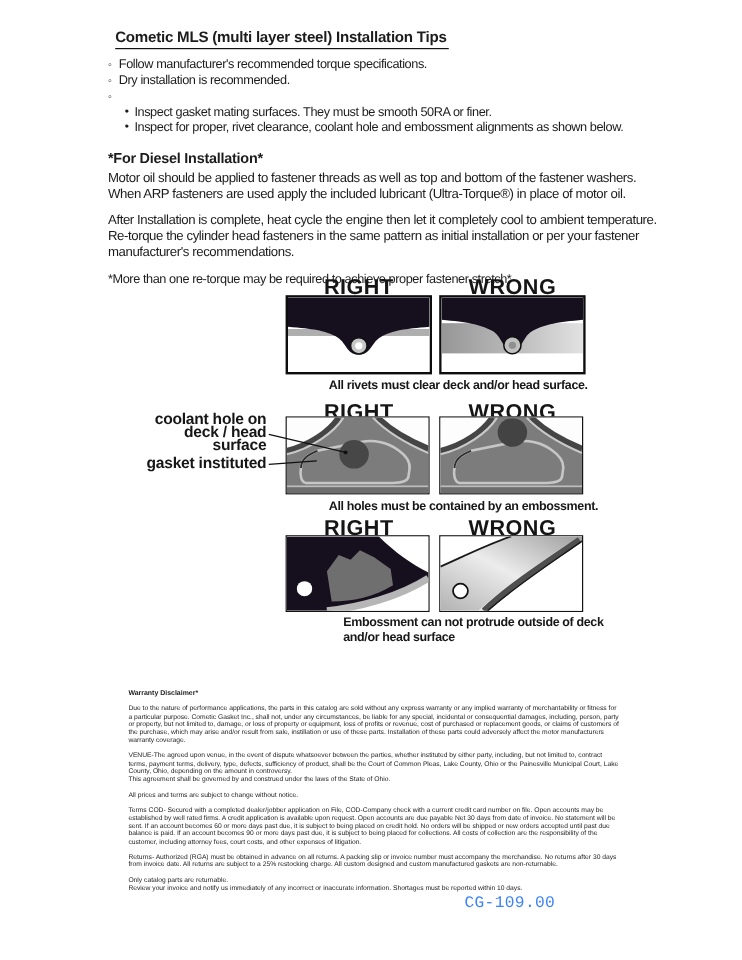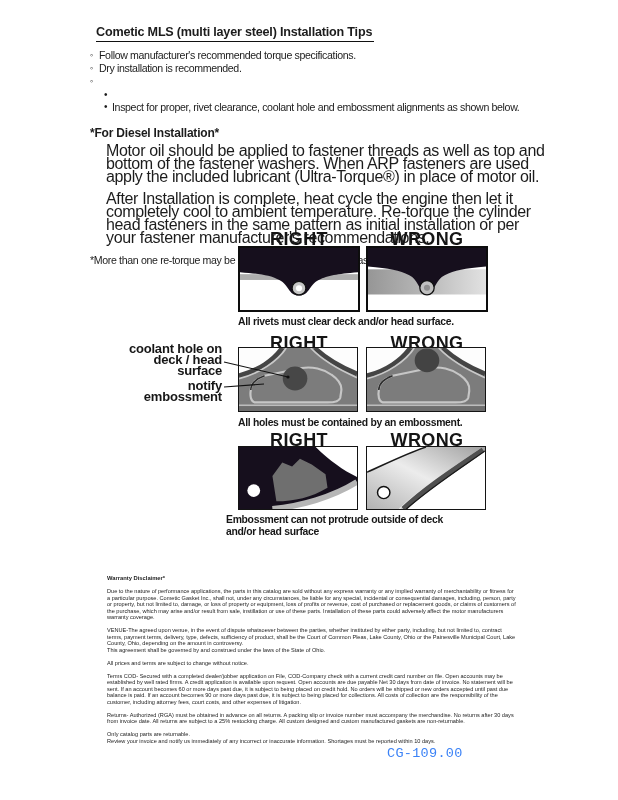--- a/index.html
+++ b/index.html
@@ -16,33 +16,33 @@
     font-size:12.6px; font-weight:bold; letter-spacing:-0.2px;
     border-bottom:1.6px solid #111;
   }
   .bullets { margin:0; padding:0; list-style:none; }
   .bullets li { display:flex; font-size:10.6px; line-height:13.2px; letter-spacing:-0.35px; }
   .bullets .mk { width:9px; flex:0 0 9px; font-size:9px; line-height:13.2px; }
   .subbullets { margin:0 0 0 14px; padding:0; list-style:none; }
   .subbullets li { display:flex; font-size:10.6px; line-height:12.6px; letter-spacing:-0.35px; }
   .subbullets .mk { width:8px; flex:0 0 8px; font-size:10px; line-height:12.6px; }
   .diesel-h { margin:12px 0 4px 0; font-size:12px; font-weight:bold; letter-spacing:-0.2px; }
-  .para { margin:0 0 9px 16px; font-size:16px; line-height:13px; letter-spacing:-0.35px; }
+  .para { margin:0 0 9px 0; font-size:11px; line-height:13px; letter-spacing:-0.35px; }
   .note { margin:10px 0 0 0; font-size:10.6px; letter-spacing:-0.35px; }
 
   
   .rw-label { position:absolute; width:122px; text-align:center;
     font-size:18px; font-weight:bold; letter-spacing:0.4px; color:#151515; }
   .dbox { position:absolute; width:118px; background:#fff; }
   .dbox svg { display:block; width:100%; height:100%; }
   .b1 { height:62px; border:2px solid #0d0d0d; }
   .b2 { height:63px; border:1.5px solid #141414; }
   .b3 { height:62px; border:1.5px solid #141414; }
   .caption { position:absolute; font-size:10.4px; font-weight:600;
-    letter-spacing:-0.3px; color:#171717; white-space:pre-line; line-height:12px; }
+    letter-spacing:-0.3px; color:#171717; white-space:pre-line; line-height:12px;margin-left:36px; }
   .ann { position:absolute; text-align:right; font-size:13px; font-weight:600;
     line-height:10.8px; letter-spacing:-0.2px; white-space:pre-line; color:#161616; }
   .ann-overlay { position:absolute; left:118px; top:340px; width:180px; height:60px;
     pointer-events:none; z-index:5; }
 
   
   .legal { position:absolute; left:107px; top:575px; width:410px; color:#242424; }
   .legal-h { margin:0 0 7px 0; font-size:5.8px; font-weight:bold; }
   .legal p.lp { margin:0 0 6.5px 0; font-size:5.6px; line-height:6.5px; white-space:pre-line; }
 
@@ -65,20 +65,21 @@
           <span class="mk">◦</span>
           <span>Dry installation is recommended.</span>
         </li>
       <li>
           <span class="mk">◦</span>
         </li>
     </ul>
     <ul class="subbullets">
       <li>
           <span class="mk">•</span>
+          <span>Inspect gasket mating surfaces.  They must be smooth 50RA or finer.</span>
         </li>
       <li>
           <span class="mk">•</span>
           <span>Inspect for proper, rivet clearance, coolant hole and embossment alignments as shown below.</span>
         </li>
     </ul>
     <h2 class="diesel-h">*For Diesel Installation*</h2>
     <p class="para">Motor oil should be applied to fastener threads as well as top and bottom of the fastener washers. When ARP fasteners are used apply the included lubricant (Ultra-Torque®) in place of motor oil.</p>
     <p class="para">After Installation is complete, heat cycle the engine then let it completely cool to ambient temperature. Re-torque the cylinder head fasteners in the same pattern as initial installation or per your fastener manufacturer's recommendations.</p>
     <p class="note">*More than one re-torque may be required to achieve proper fastener stretch*</p>
@@ -112,21 +113,21 @@
       <circle cx="60" cy="41" r="3.1" fill="#8f8f8f"></circle>
     </svg>
   </div>
   <div class="caption" style="left:238px;top:316px">All rivets must clear deck and/or head surface.</div>
 
   <div class="rw-label" style="left:238px;top:333px">RIGHT</div>
   <div class="rw-label" style="left:366px;top:333px">WRONG</div>
 
   <div class="ann" style="left:120px;top:344px;width:102px">coolant hole on
 deck / head surface</div>
-  <div class="ann" style="left:118px;top:381px;width:104px">notify embossment</div>
+  <div class="ann" style="left:118px;top:381px;width:104px">gasket instituted</div>
   <svg class="ann-overlay" viewBox="0 0 180 60">
     <line x1="106" y1="22" x2="170" y2="37" stroke="#111" stroke-width="1.1"></line>
     <circle cx="170" cy="37" r="1.6" fill="#111"></circle>
     <line x1="106" y1="47" x2="146" y2="44" stroke="#111" stroke-width="1.1"></line>
   </svg>
 
   <div class="dbox b2" style="left:238px;top:347px">
     <svg viewBox="0 0 120 66" preserveAspectRatio="none">
       <rect x="0" y="0" width="120" height="66" fill="#7c7c7c"></rect>
       <path d="M0 0 L44 0 C36 12 20 24 0 29 Z" fill="#fdfdfd"></path>
@@ -183,21 +184,21 @@
       </defs>
       <rect x="0" y="0" width="120" height="64" fill="#ffffff"></rect>
       <path d="M0 26 C22 16 42 6 60 0 L120 0 L120 4 C92 24 62 44 40 64 L0 64 Z" fill="url(#bandg)"></path>
       <path d="M0 26 C22 16 42 6 60 0" stroke="#1a1a1a" stroke-width="1.5" fill="none"></path>
       <path d="M33 64 C55 43 85 23 116 2" stroke="#e8e8e8" stroke-width="1.5" fill="none"></path>
       <path d="M37 64 C59 43 89 23 118 3" stroke="#4f4f4f" stroke-width="5.5" fill="none"></path>
       <path d="M40 64 C62 44 92 24 120 4" stroke="#1a1a1a" stroke-width="1.2" fill="none"></path>
       <circle cx="17" cy="47" r="6.3" fill="#ffffff" stroke="#111" stroke-width="1.5"></circle>
     </svg>
   </div>
-  <div class="caption" style="left:226px;top:514px;width:250px">Embossment can not protrude outside of deck
+  <div class="caption" style="left:250px;top:514px;width:250px">Embossment can not protrude outside of deck
 and/or head surface</div>
 
   <div class="legal">
     <p class="legal-h">Warranty Disclaimer*</p>
     <p class="lp">Due to the nature of performance applications, the parts in this catalog are sold without any express warranty or any implied warranty of merchantability or fitness for a particular purpose.  Cometic Gasket Inc., shall not, under any circumstances, be liable for any special, incidental or consequential damages, including, person, party or property, but not limited to, damage, or loss of property or equipment, loss of profits or revenue, cost of purchased or replacement goods, or claims of customers of the purchase, which may arise and/or result from sale, instillation or use of these parts.  Installation of these parts could adversely affect the motor manufacturers warranty coverage.</p>
     <p class="lp">VENUE-The agreed upon venue, in the event of dispute whatsoever between the parties, whether instituted by either party, including, but not limited to, contract terms, payment terms, delivery, type, defects, sufficiency of product, shall be the Court of Common Pleas, Lake County, Ohio or the Painesville Municipal Court, Lake County, Ohio, depending on the amount in controversy.
 This agreement shall be governed by and construed under the laws of the State of Ohio.</p>
     <p class="lp">All prices and terms are subject to change without notice.</p>
     <p class="lp">Terms COD- Secured with a completed dealer/jobber application on File, COD-Company check with a current credit card number on file.  Open accounts may be established by well rated firms.  A credit application is available upon request.  Open accounts are due payable Net 30 days from date of invoice.  No statement will be sent.  If an account becomes 60 or more days past due, it is subject to being placed on credit hold.  No orders will be shipped or new orders accepted until past due balance is paid.  If an account becomes 90 or more days past due, it is subject to being placed for collections.  All costs of collection are the responsibility of the customer, including attorney fees, court costs, and other expenses of litigation.</p>
     <p class="lp">Returns- Authorized (RGA) must be obtained in advance on all returns.  A packing slip or invoice number must accompany the merchandise.  No returns after 30 days from invoice date.  All returns are subject to a 25% restocking charge.  All custom designed and custom manufactured gaskets are non-returnable.</p>

